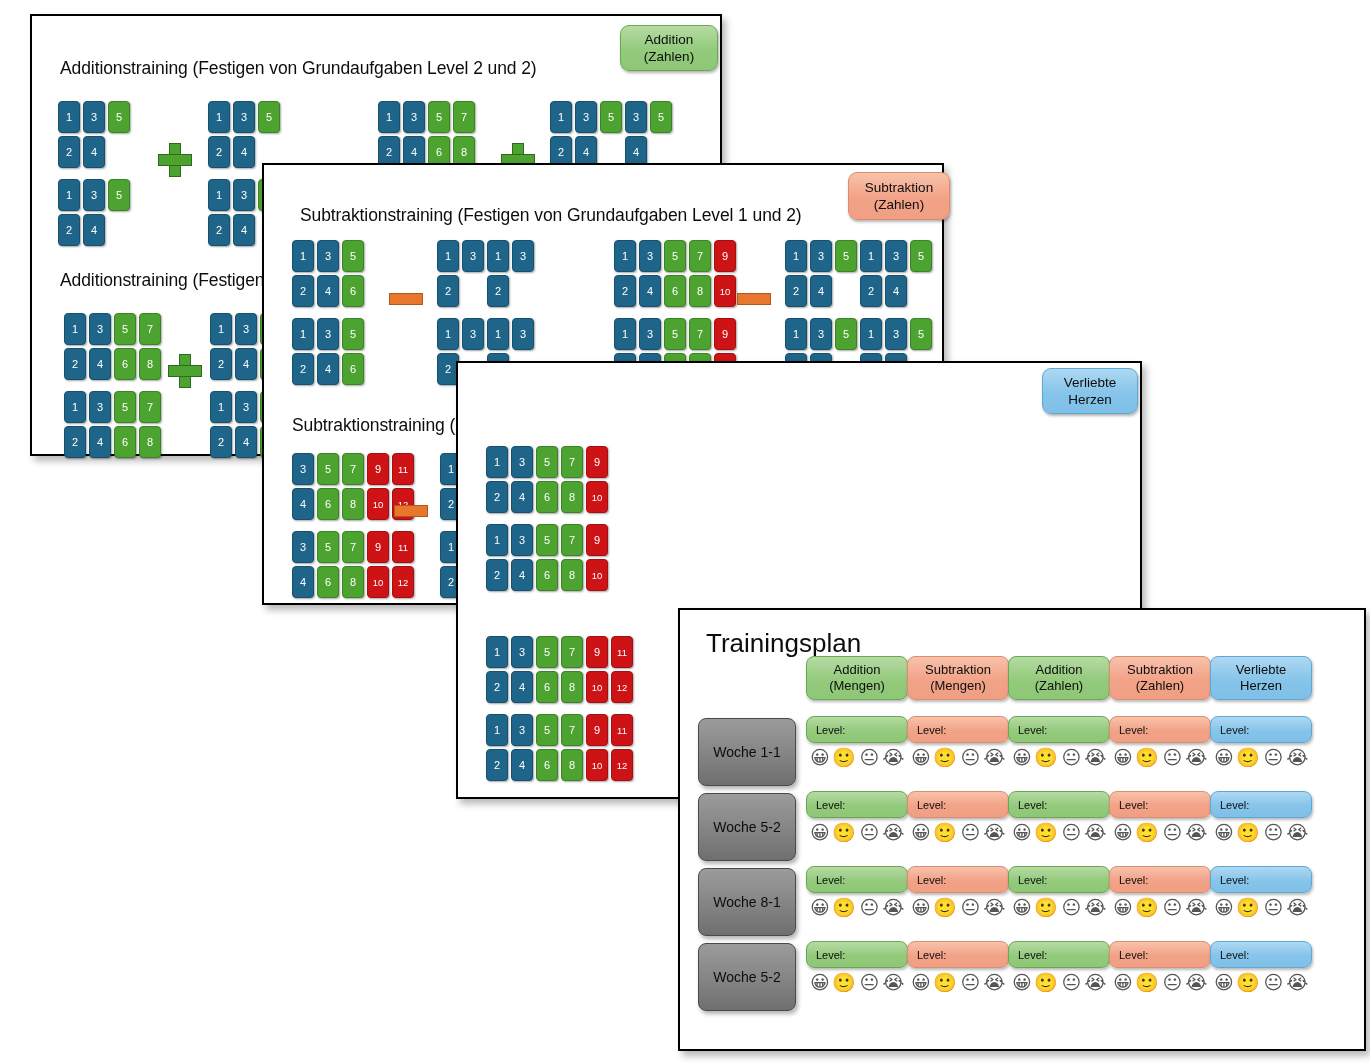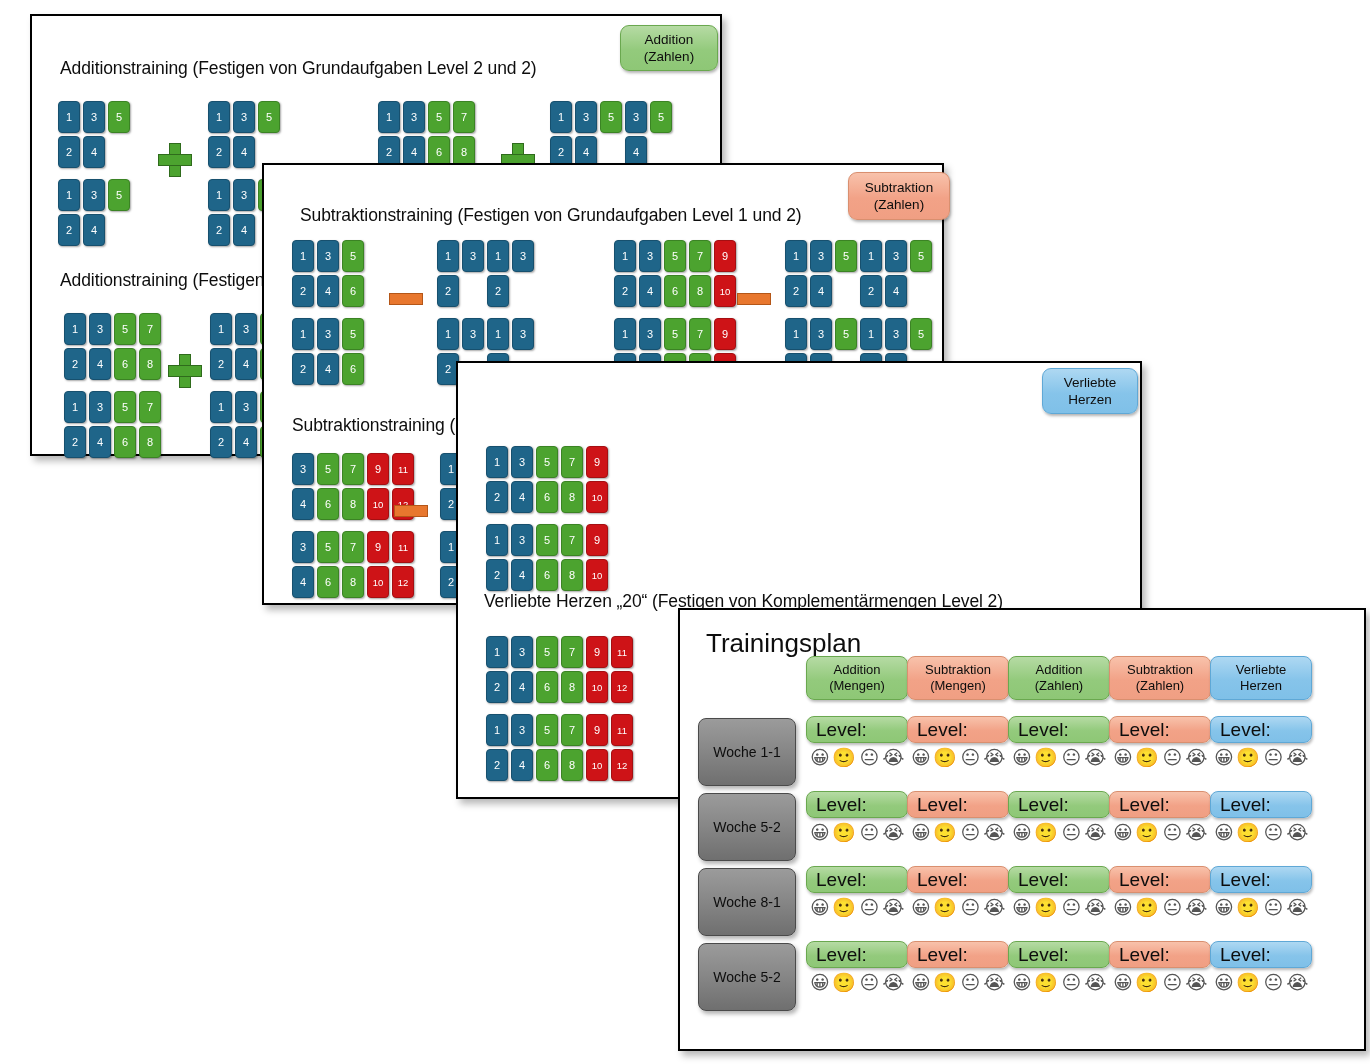--- a/index.html
+++ b/index.html
@@ -110,21 +110,21 @@
   .plan-cellbadge{
     position:absolute;border-radius:8px;box-sizing:border-box;
     display:flex;flex-direction:column;align-items:center;justify-content:center;
     font-size:13px;line-height:16px;color:#0d0d0d;text-align:center;
     box-shadow:1px 2px 3px rgba(0,0,0,.28);
   }
   .plan-level{
     position:absolute;border-radius:8px;box-sizing:border-box;
     display:flex;align-items:center;
     padding-left:9px;
-    font-size:19px;color:#0d0d0d;
+    font-size:11px;color:#0d0d0d;
     box-shadow:1px 2px 3px rgba(0,0,0,.28);
   }
   .week-btn{
     position:absolute;
     width:98px;height:68px;
     border-radius:8px;
     box-sizing:border-box;
     background:linear-gradient(180deg,#9b9b9b 0%, #888888 45%, #6f6f6f 100%);
     border:1px solid #4a4a4a;
     display:flex;align-items:center;justify-content:center;
@@ -516,21 +516,20 @@
         </div>
         <div class="trow">
           <div class="tile blue">2</div>
           <div class="tile blue">4</div>
           <div class="tile green">6</div>
           <div class="tile green">8</div>
           <div class="tile red sm">10</div>
         </div>
       </div>
 
-    <div class="card-heading" style="left:26px;top:228px;">Verliebte Herzen „20“ (Festigen von Komplementärmengen Level 2)</div>
 
     <div class="tilegrid" style="left:28px;top:273px;">
         <div class="trow">
           <div class="tile blue">1</div>
           <div class="tile blue">3</div>
           <div class="tile green">5</div>
           <div class="tile green">7</div>
           <div class="tile red">9</div>
           <div class="tile red sm">11</div>
         </div>

